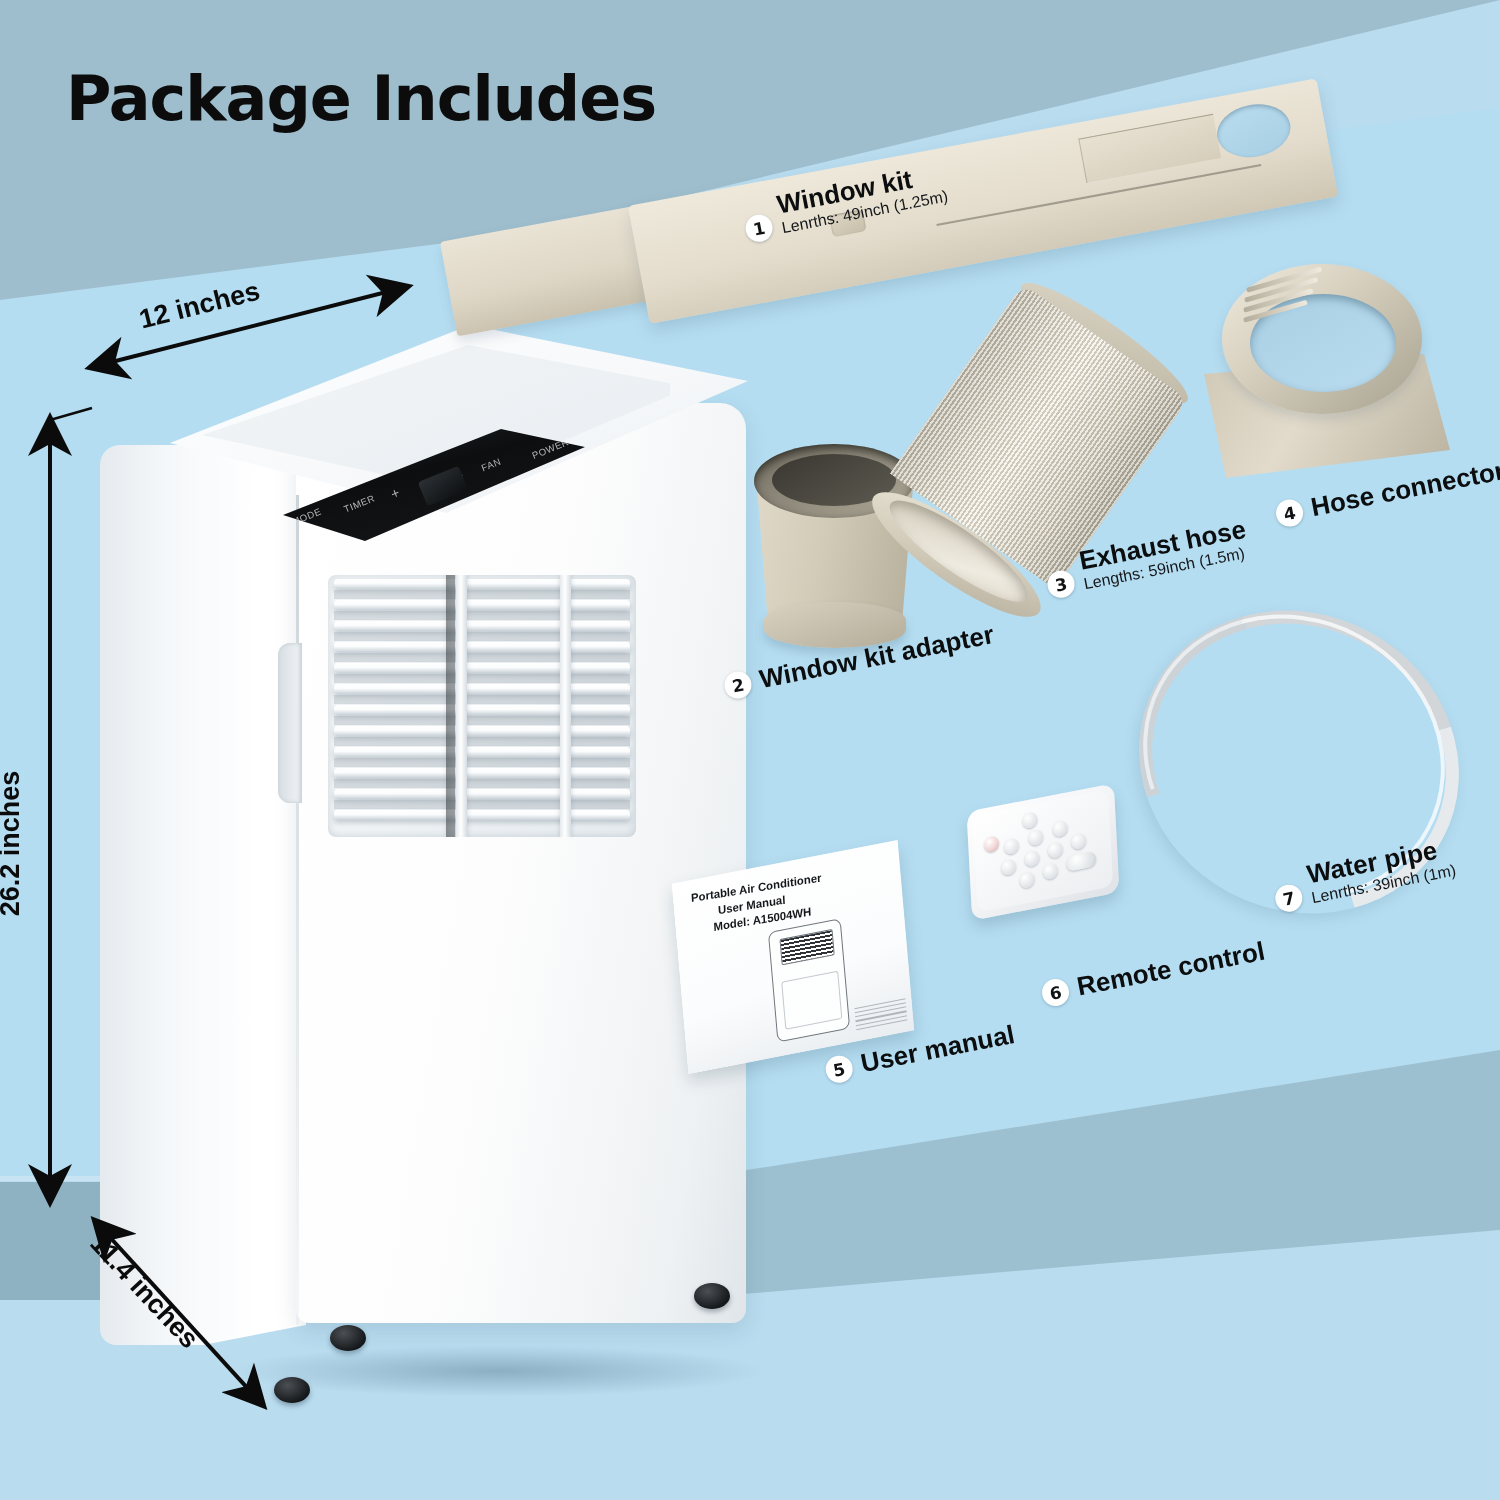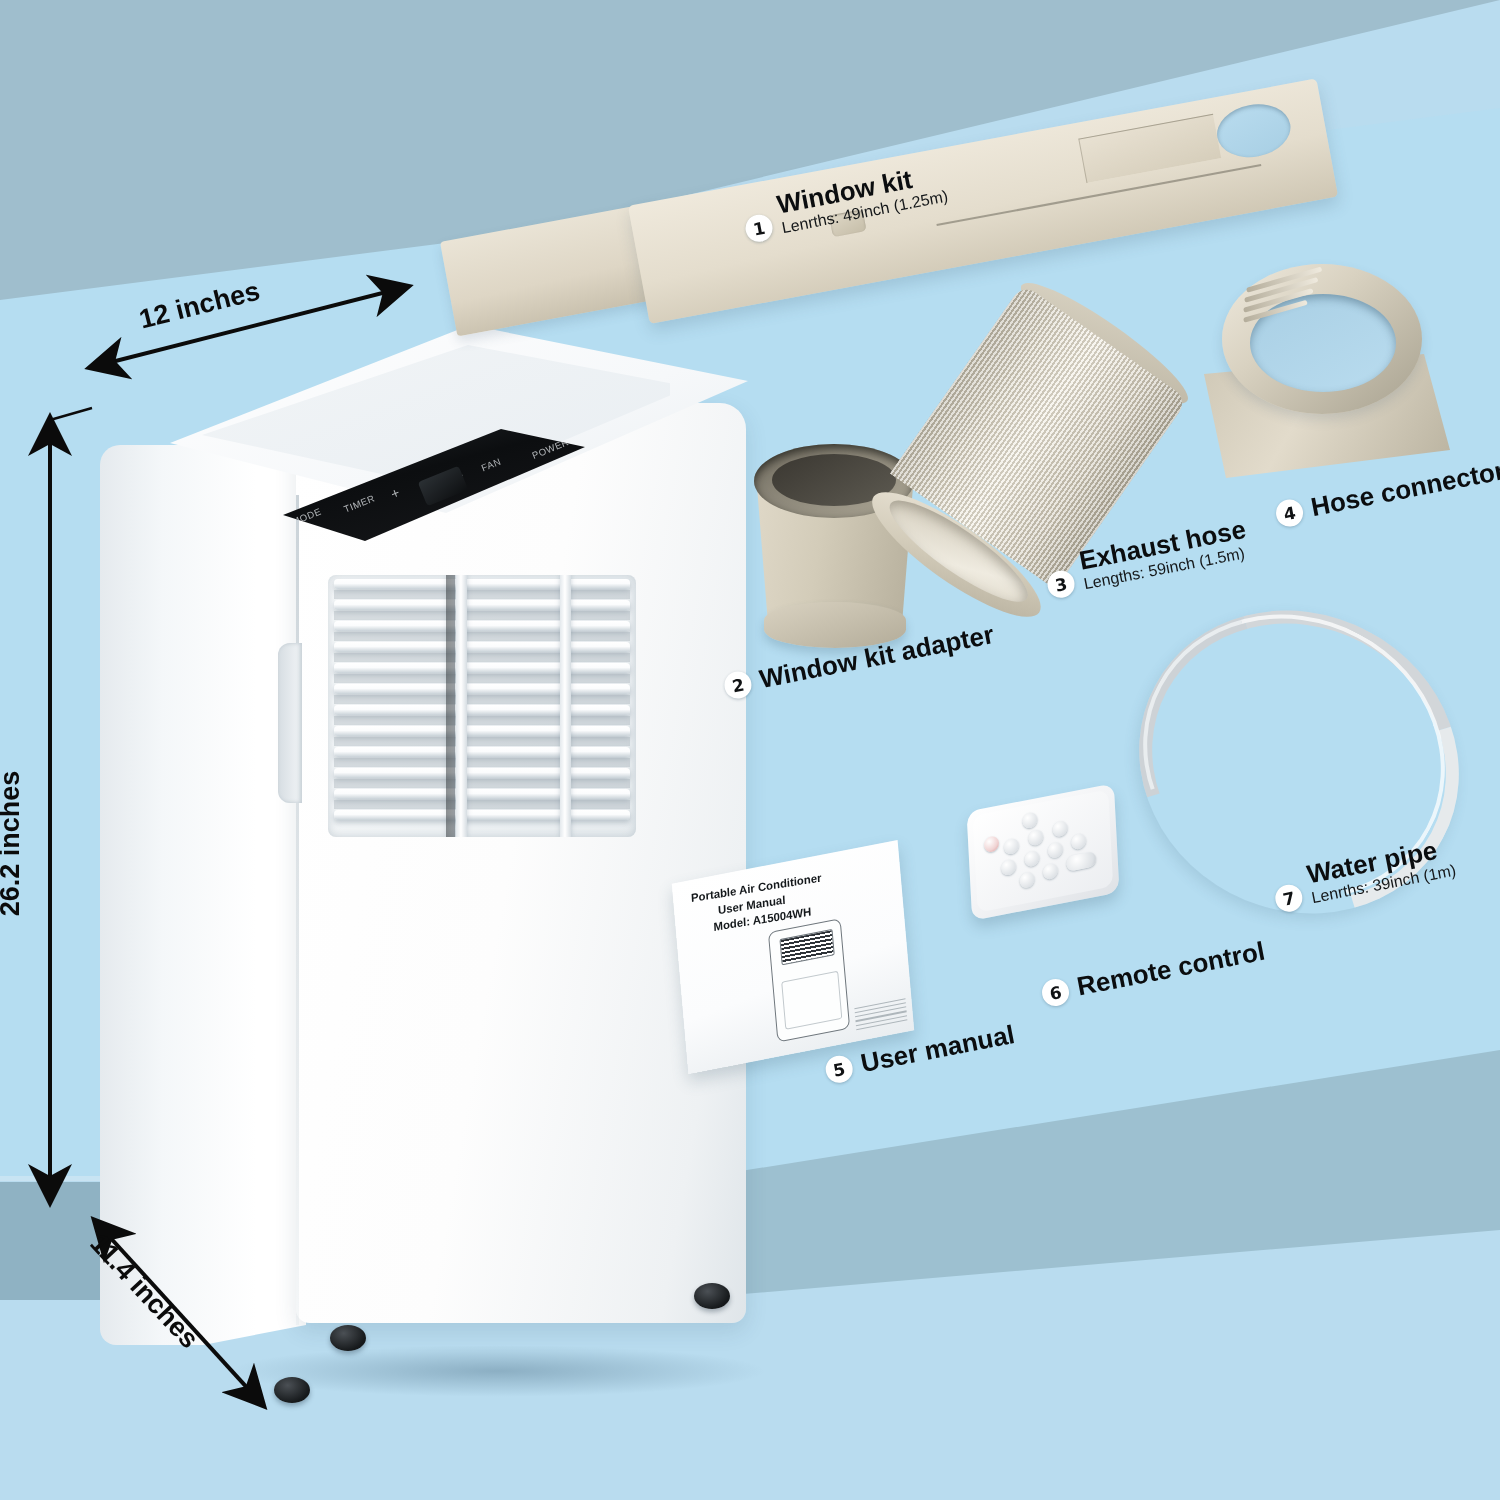--- a/index.html
+++ b/index.html
@@ -317,20 +317,21 @@
 
 <div id="stage">
 
   <div class="bg-floor"></div>
   <div class="bg-wall"></div>
   <div class="plat-top"></div>
   <div class="plat-right"></div>
   <div class="plat-front"></div>
   <div class="plat-edge-hi"></div>
 
+  <div class="title">Package Includes</div>
 
   <div class="ac">
     <div class="ac-shadow"></div>
     <div class="ac-side"></div>
     <div class="ac-front"></div>
     <div class="ac-seam"></div>
 
     <div class="ac-top"></div>
     <div class="ac-top-inset"></div>
 

